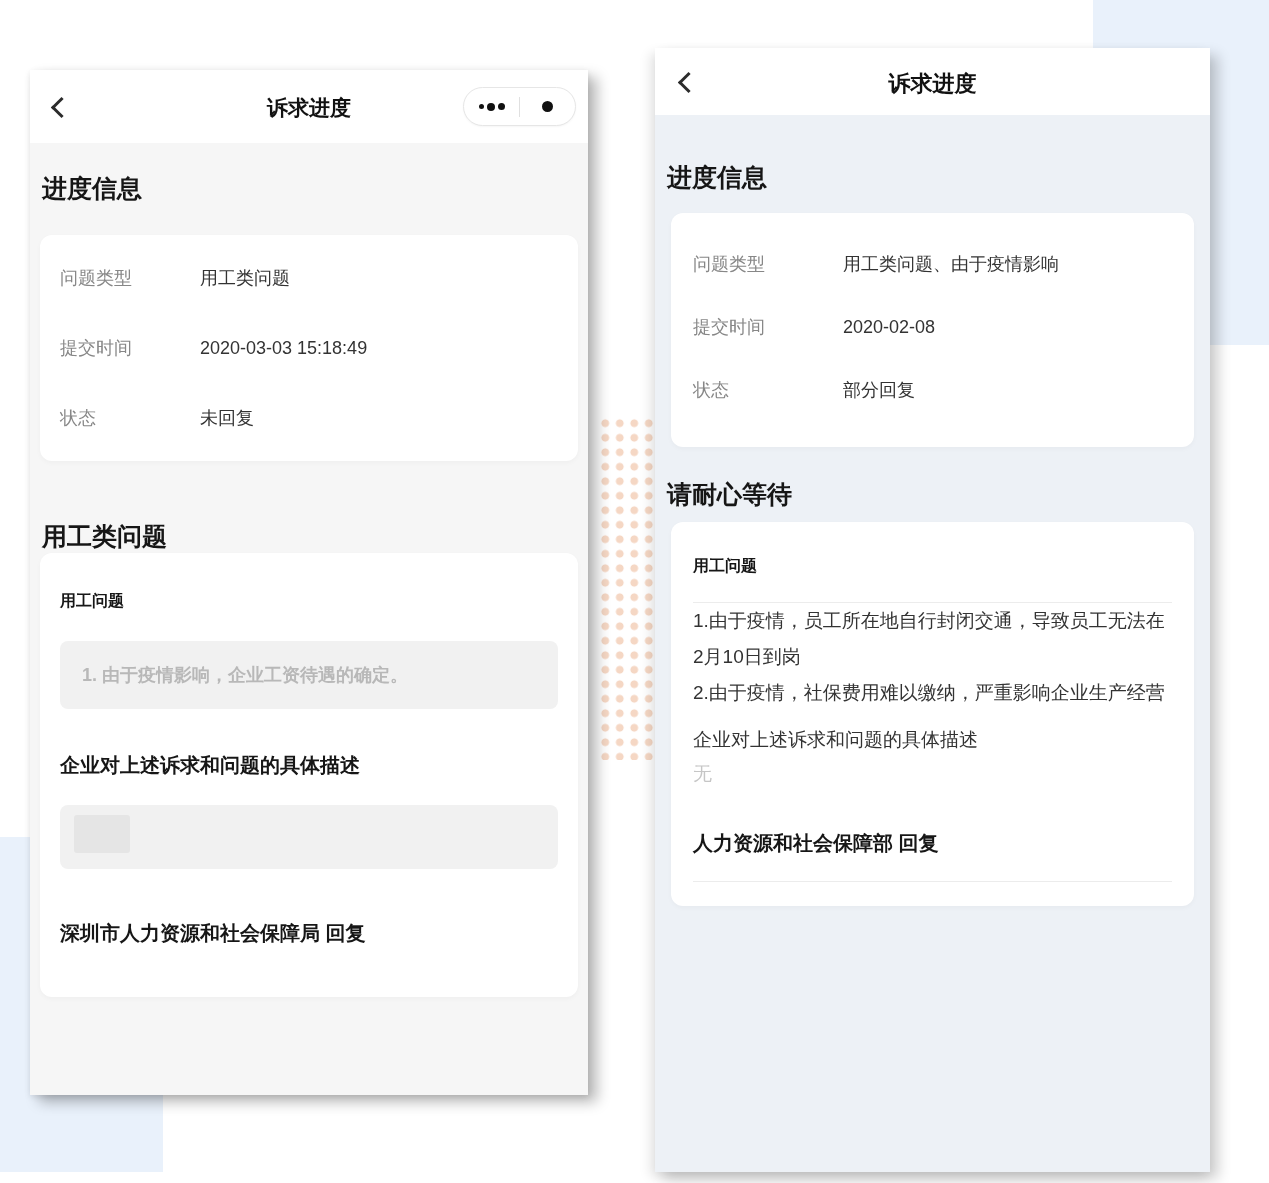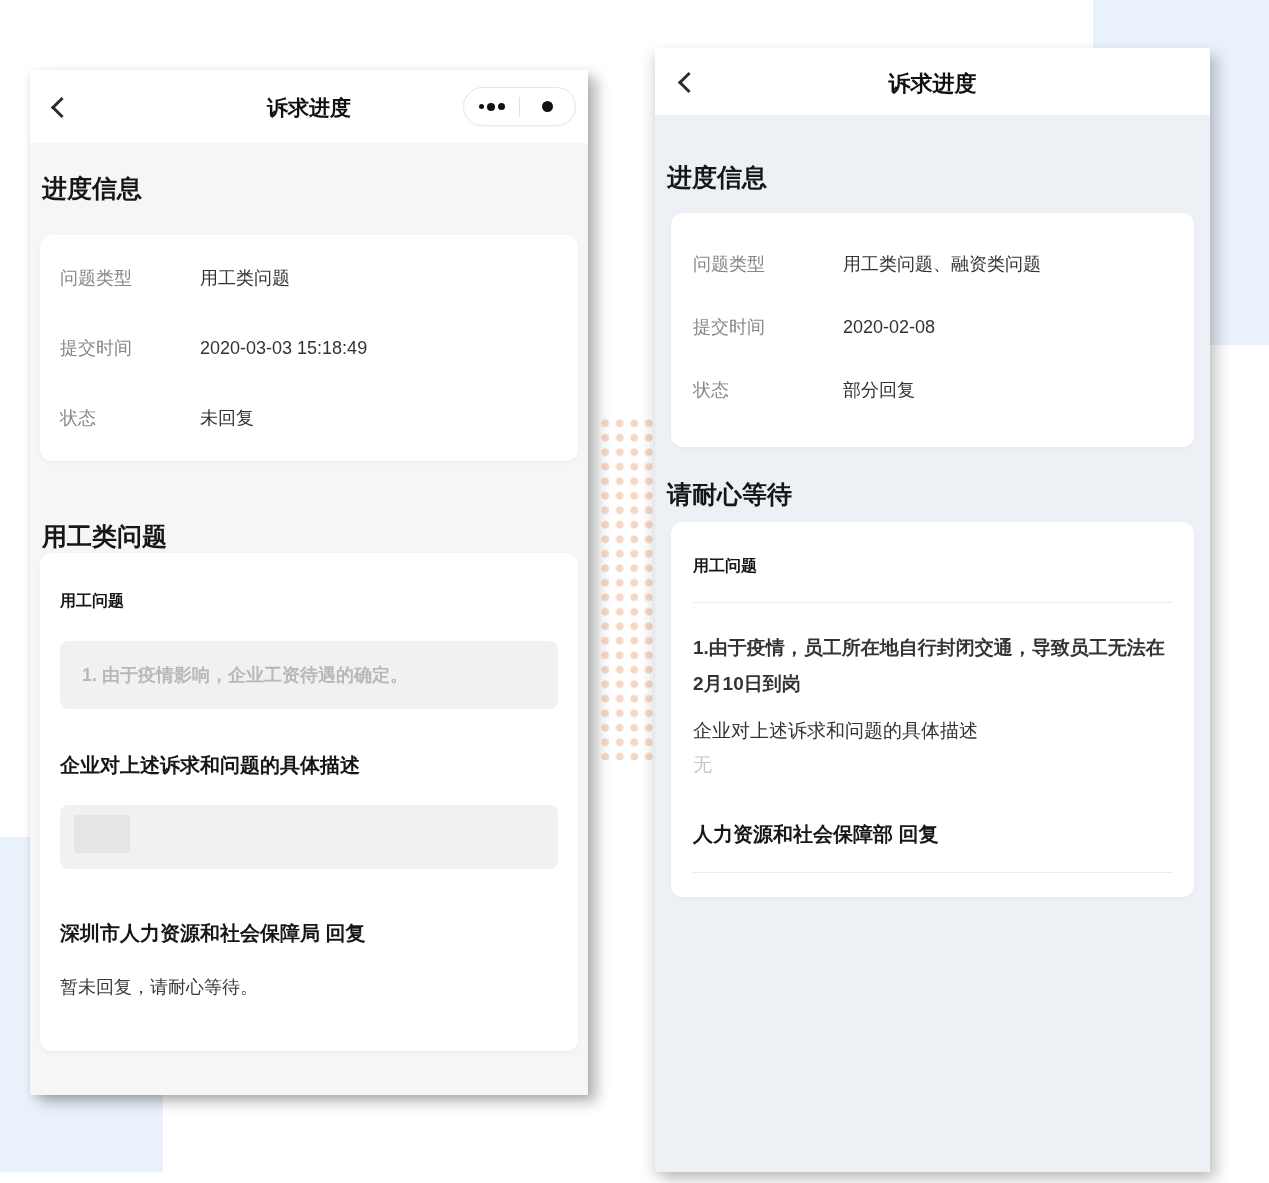--- a/index.html
+++ b/index.html
@@ -89,21 +89,21 @@
   .input-box .ph{display:block;padding:0 22px;font-size:18px;line-height:68px;color:var(--c-placeholder);
     white-space:nowrap;overflow:hidden;font-weight:bold;}
   .input-box.small{height:64px;padding:10px 0 0 14px;}
   .redacted{width:56px;height:38px;background:#e5e5e5;border-radius:3px;}
   .sub-title{margin-top:42px;font-size:20px;font-weight:bold;line-height:28px;color:#161616;}
   .phone-left .reply-head{margin-top:50px;}
   .reply-text{margin-top:26px;font-size:18px;line-height:28px;color:#3a3a3a;}
 
   .hr{height:1px;background:var(--c-divider);margin-top:22px;}
   .para{font-size:19px;line-height:36px;color:#333;}
-  .para-first{margin-top:27px;font-weight:bold;}
+  .para-first{}
   .desc-line{margin-top:14px;font-size:19px;line-height:30px;color:#333;}
   .none-val{margin-top:4px;font-size:19px;line-height:30px;color:#c6c6c6;}
   .reply-head-r{margin-top:40px;font-size:20px;font-weight:bold;line-height:28px;color:#161616;}
   .hr-2{margin-top:24px;}
   .time{margin-top:16px;font-size:19px;line-height:28px;color:#333;white-space:pre;}
   .para-reply{margin-top:8px;}
 </style>
 </head>
 <body>
 
@@ -153,55 +153,55 @@
       <div class="card detail-card">
         <h3 class="card-title">用工问题</h3>
         <div class="input-box">
           <span class="ph">1. 由于疫情影响，企业工资待遇的确定。</span>
         </div>
         <h3 class="sub-title">企业对上述诉求和问题的具体描述</h3>
         <div class="input-box small">
           <div class="redacted"></div>
         </div>
         <h3 class="sub-title reply-head">深圳市人力资源和社会保障局 回复</h3>
-        <p class="reply-text">暂未回复，请耐心等待。</p>
       </div>
     </div>
   </section>
 
   <section class="phone phone-right">
     <header class="hdr">
       <span class="chev"></span>
       <h1 class="hdr-title">诉求进度</h1>
     </header>
 
     <div class="body body-right">
       <h2 class="sec sec-1">进度信息</h2>
 
       <div class="card kv-card">
         <div class="row">
           <span class="lbl">问题类型</span>
-          <span class="val">用工类问题、融资类问题</span>
+          <span class="val">用工类问题、由于疫情影响</span>
         </div>
         <div class="row">
           <span class="lbl">提交时间</span>
           <span class="val">2020-02-08</span>
         </div>
         <div class="row">
           <span class="lbl">状态</span>
           <span class="val">部分回复</span>
         </div>
       </div>
 
       <h2 class="sec sec-2">请耐心等待</h2>
 
       <div class="card detail-card">
         <h3 class="card-title">用工问题</h3>
         <div class="hr"></div>
         <p class="para para-first">1.由于疫情，员工所在地自行封闭交通，导致员工无法在2月10日到岗</p>
+        <p class="para">2.由于疫情，社保费用难以缴纳，严重影响企业生产经营</p>
         <p class="desc-line">企业对上述诉求和问题的具体描述</p>
         <p class="none-val">无</p>
         <h3 class="reply-head-r">人力资源和社会保障部 回复</h3>
         <div class="hr hr-2"></div>
       </div>
     </div>
   </section>
 
 </div>
 

